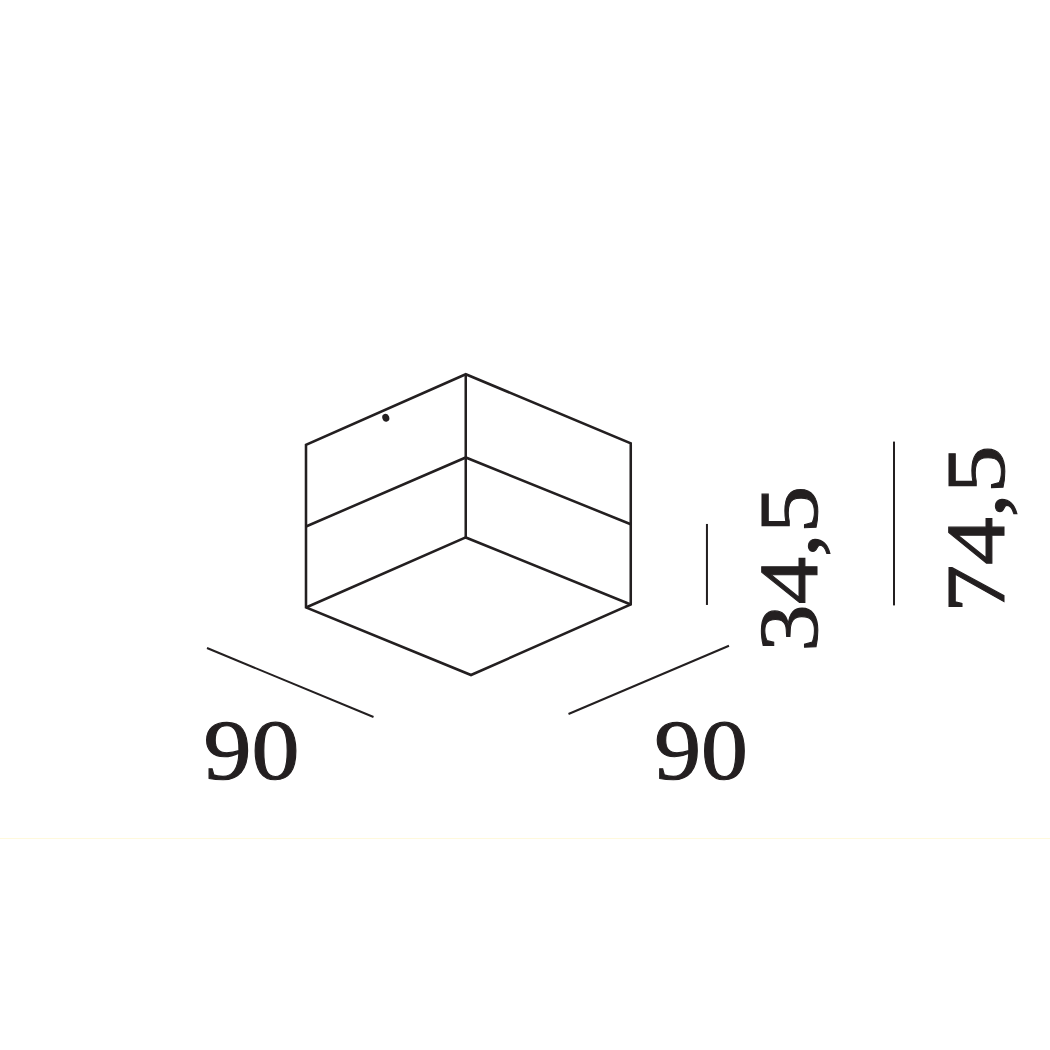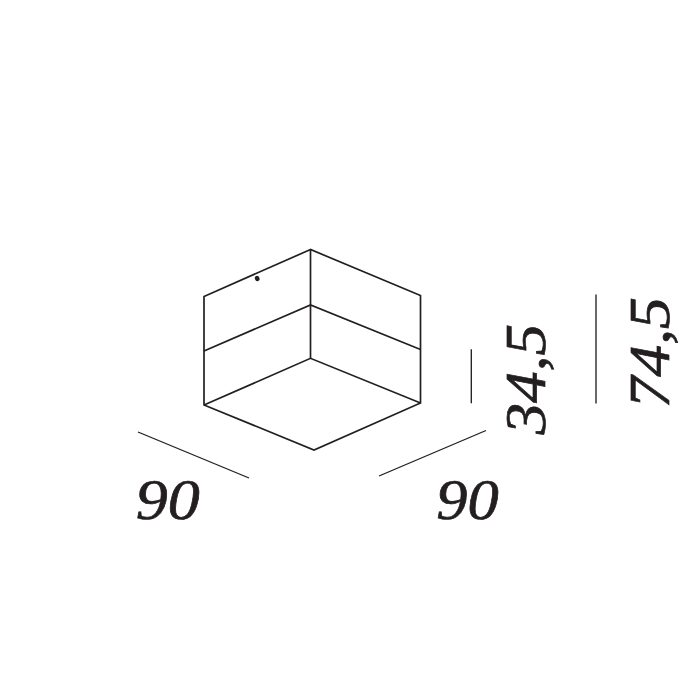--- a/index.html
+++ b/index.html
@@ -1,16 +1,16 @@
 <!DOCTYPE html>
 <html><head>
 <meta charset="utf-8">
 <style>
   html,body{margin:0;padding:0;background:#ffffff;}
-  .page{width:700px;height:559px;position:relative;background:#fde047;overflow:hidden;font-style:italic;}
+  .page{width:700px;height:559px;position:relative;background:#fde047;overflow:hidden;}
   text{font-family:"Liberation Serif", serif;fill:#231f20;stroke:#231f20;stroke-width:0.7;}
 </style>
 </head>
 <body>
 <div class="page">
 <svg width="700" height="700" viewBox="0 0 700 700" xmlns="http://www.w3.org/2000/svg">
 
   <rect x="0" y="0" width="700" height="700" fill="#ffffff"></rect>
 
   <g stroke="#231f20" stroke-width="1.7" fill="none" stroke-linecap="butt" stroke-linejoin="miter">

